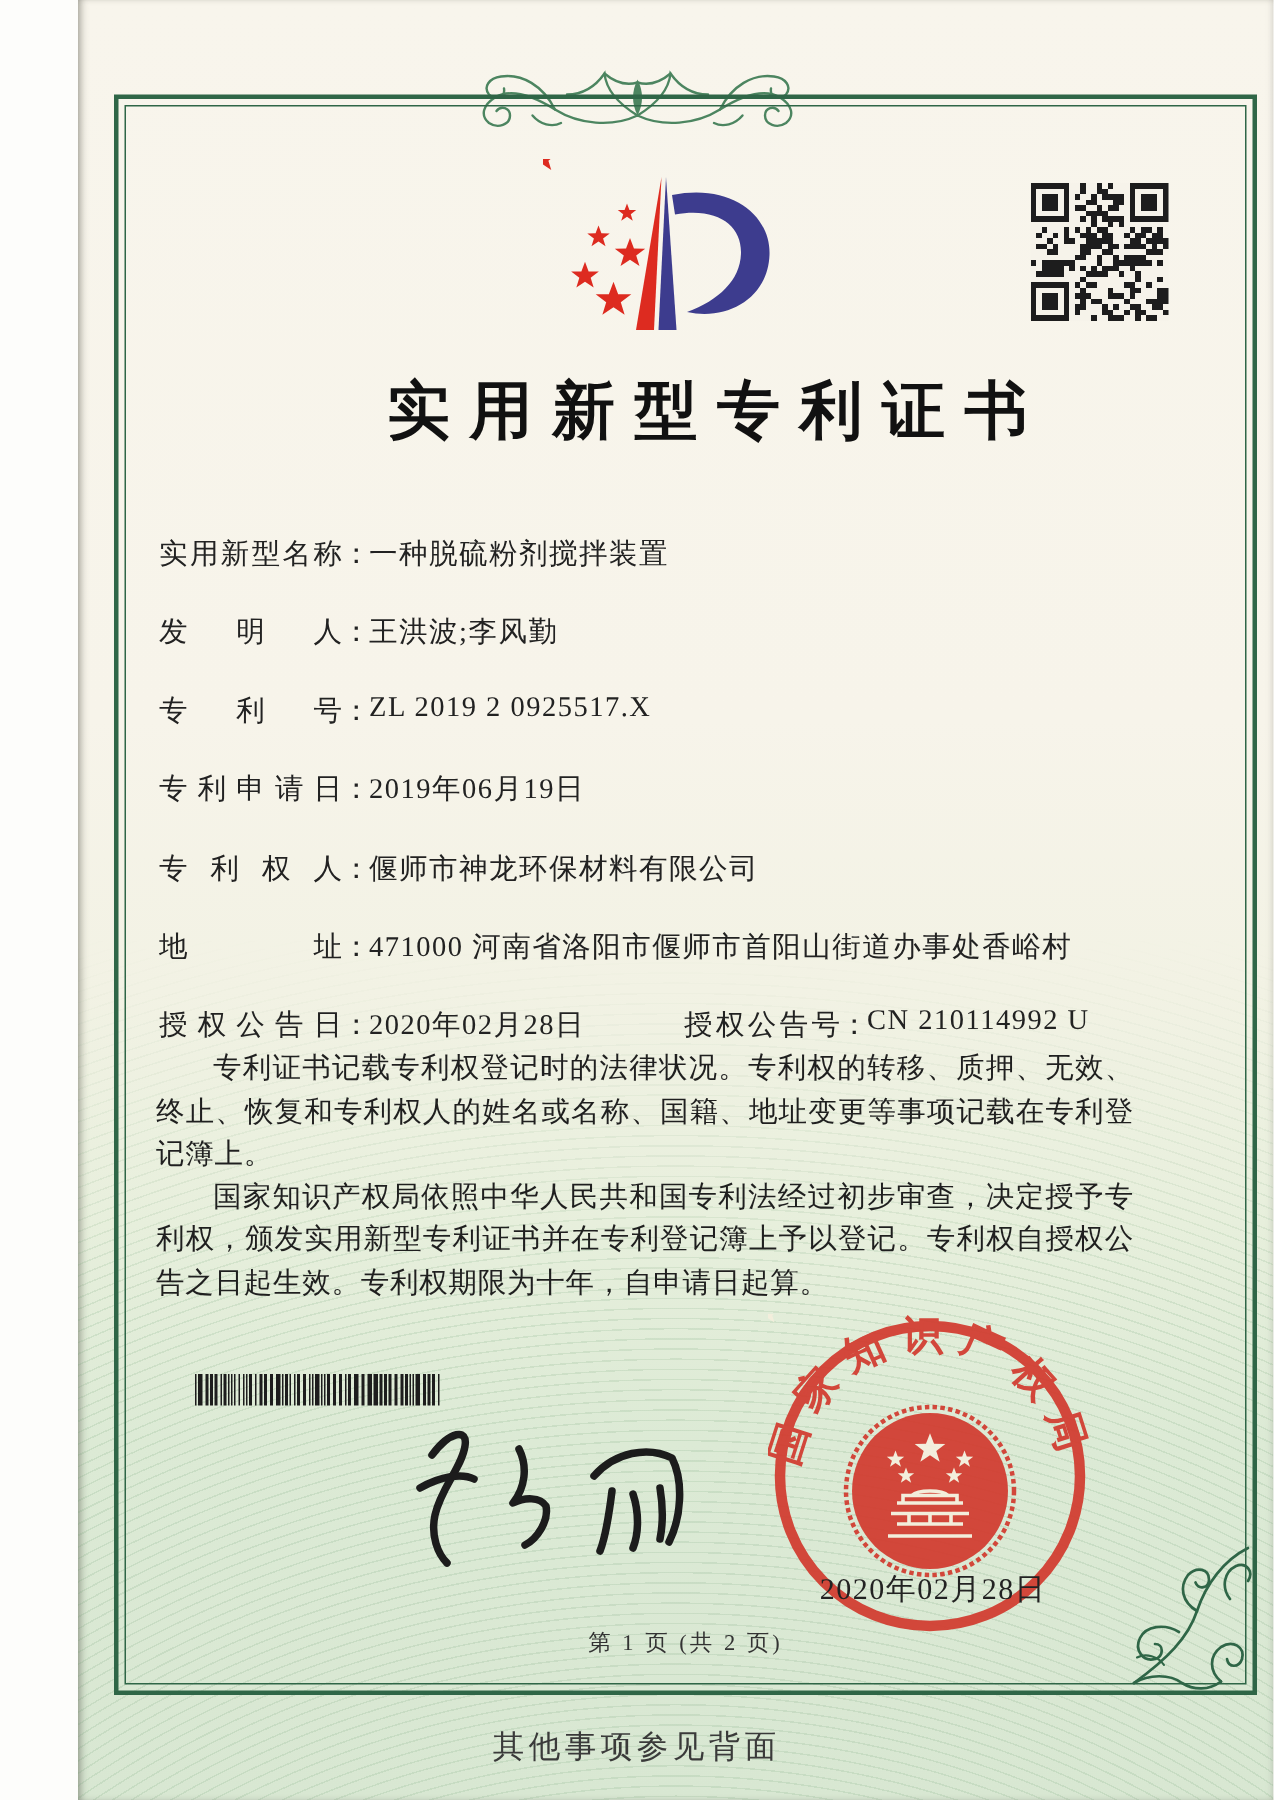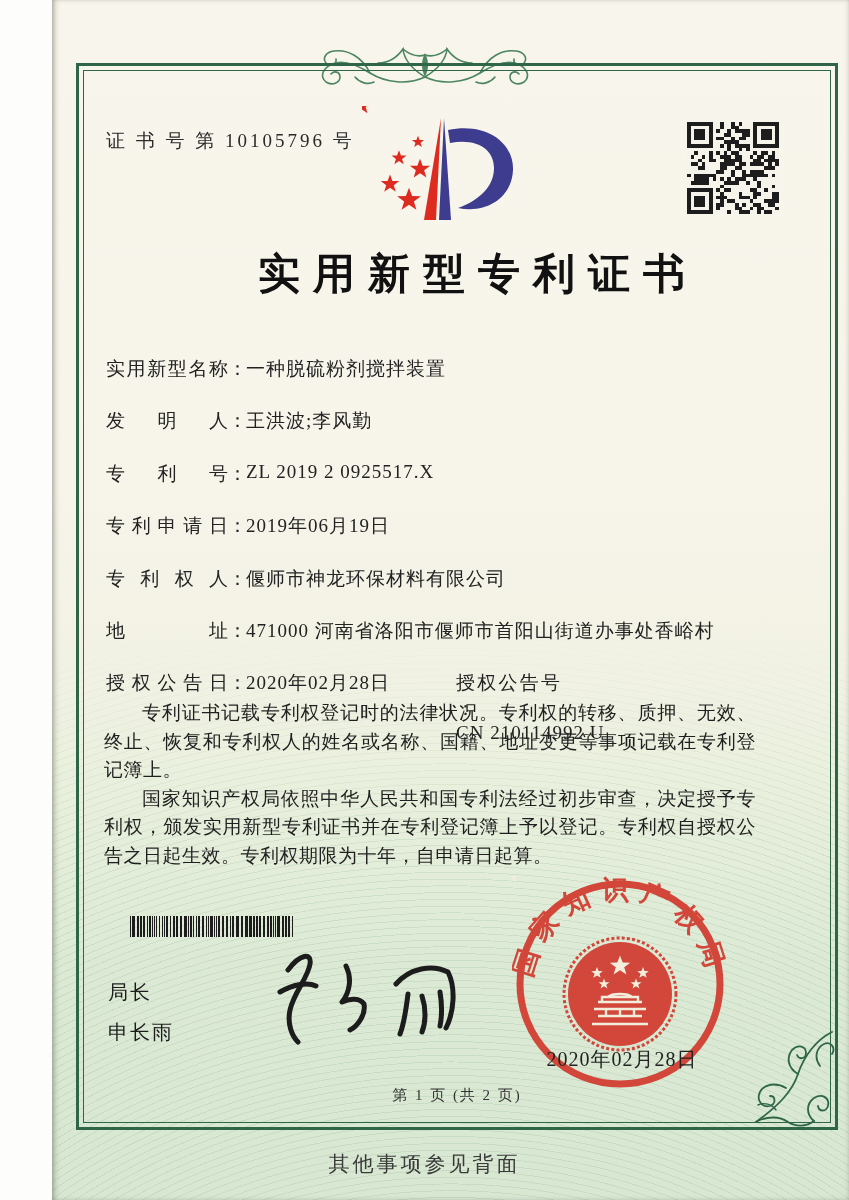--- a/index.html
+++ b/index.html
@@ -32,21 +32,21 @@
   .qr svg { display:block; }
 
   .title { left:76px; top:246px; width:762px; text-align:center;
     font-size:42px; font-weight:600; letter-spacing:13px; color:#111;padding-left:42px; }
 
   .fields { left:106px; top:356px; width:660px; font-size:19px; }
   .frow { height:52.4px; display:flex; align-items:flex-start; position:relative; color:#222; }
   .flabel { display:inline-block; width:122px; text-align:justify; text-align-last:justify; }
   .fcolon { display:inline-block; width:18px; }
   .fvalue { letter-spacing:1px; white-space:nowrap; }
-  .grant2 { position:absolute; left:350px; top:0; display:flex;flex-direction:column; }
+  .grant2 { position:absolute; left:350px; top:0; display:flex; }
   .grant2 .flabel { width:104px; }
 
   .paras { left:104px; top:699px; width:652px; font-size:19px; line-height:28.5px;
     color:#1f1f1f; text-align:justify; letter-spacing:.5px; }
   .paras p { text-indent:2em; }
 
   .barcode { left:130px; top:916px; height:21px; display:flex; align-items:stretch; }
   .barcode i { display:block; background:#1d1d1d; }
   .barcode s { display:block; }
 
@@ -96,21 +96,20 @@
       <path d="M96,6 C80,14 68,30 62,48 C56,66 42,80 20,96"></path>
       <path d="M62,48 C52,42 50,32 56,24 C62,18 70,20 70,27 C70,33 63,34 61,29"></path>
       <path d="M50,62 C40,56 28,58 24,66 C20,74 26,82 34,80 C40,78 40,70 34,70"></path>
       <path d="M20,96 C30,90 44,90 52,96 C60,101 70,101 78,95"></path>
       <path d="M78,95 C70,88 70,78 78,72 C86,67 94,72 92,80 C90,86 83,86 82,80"></path>
       <path d="M84,40 C78,32 80,22 88,18 C95,15 100,22 96,28"></path>
       <path d="M40,84 C36,78 28,76 22,79" stroke-width="1.4"></path>
     </g>
   </svg>
 
-  <div class="abs cert-no txt">证 书 号 第 10105796 号</div>
 
   <svg class="abs logo" width="178" height="132" viewBox="0 0 178 132">
     <g fill="#dd2b20">
       <path id="star" d="M0,-9 L2.3,-2.9 L8.8,-2.8 L3.6,1.1 L5.5,7.3 L0,3.6 L-5.5,7.3 L-3.6,1.1 L-8.8,-2.8 L-2.3,-2.9 Z"></path>
     </g>
     <use href="#star" transform="translate(56,36) scale(0.7)" fill="#dd2b20"></use>
     <use href="#star" transform="translate(37,52) scale(0.85)" fill="#dd2b20"></use>
     <use href="#star" transform="translate(58,63) scale(1.15)" fill="#dd2b20"></use>
     <use href="#star" transform="translate(28,78) scale(1.05)" fill="#dd2b20"></use>
     <use href="#star" transform="translate(47,94) scale(1.35)" fill="#dd2b20"></use>
@@ -478,24 +477,20 @@
       <i style="width:2px"></i>
       <s style="width:1px"></s>
       <i style="width:2px"></i>
       <s style="width:1px"></s>
       <i style="width:2px"></i>
       <s style="width:2px"></s>
       <i style="width:1px"></i>
       <s style="width:2px"></s>
     </div>
 
-  <div class="abs duty">
-    <div>局长</div>
-    <div>申长雨</div>
-  </div>
 
   <svg class="abs signature" width="230" height="115" viewBox="0 0 230 115">
     <g fill="none" stroke="#1c1c1c" stroke-width="5" stroke-linecap="round" stroke-linejoin="round">
       <path d="M38,30 C50,14 62,12 60,24 C58,38 44,52 40,70 C37,84 42,96 48,102"></path>
       <path d="M30,52 C44,44 58,42 66,46"></path>
       <path d="M96,26 C102,38 100,52 92,62 C100,58 110,58 114,64 C116,74 108,86 100,90"></path>
       <path d="M146,44 C160,28 182,24 198,32 C206,48 204,72 196,88"></path>
       <path d="M158,54 C156,70 154,84 150,94"></path>
       <path d="M172,56 C176,68 176,82 172,92"></path>
       <path d="M190,52 C192,64 192,76 190,86"></path>

